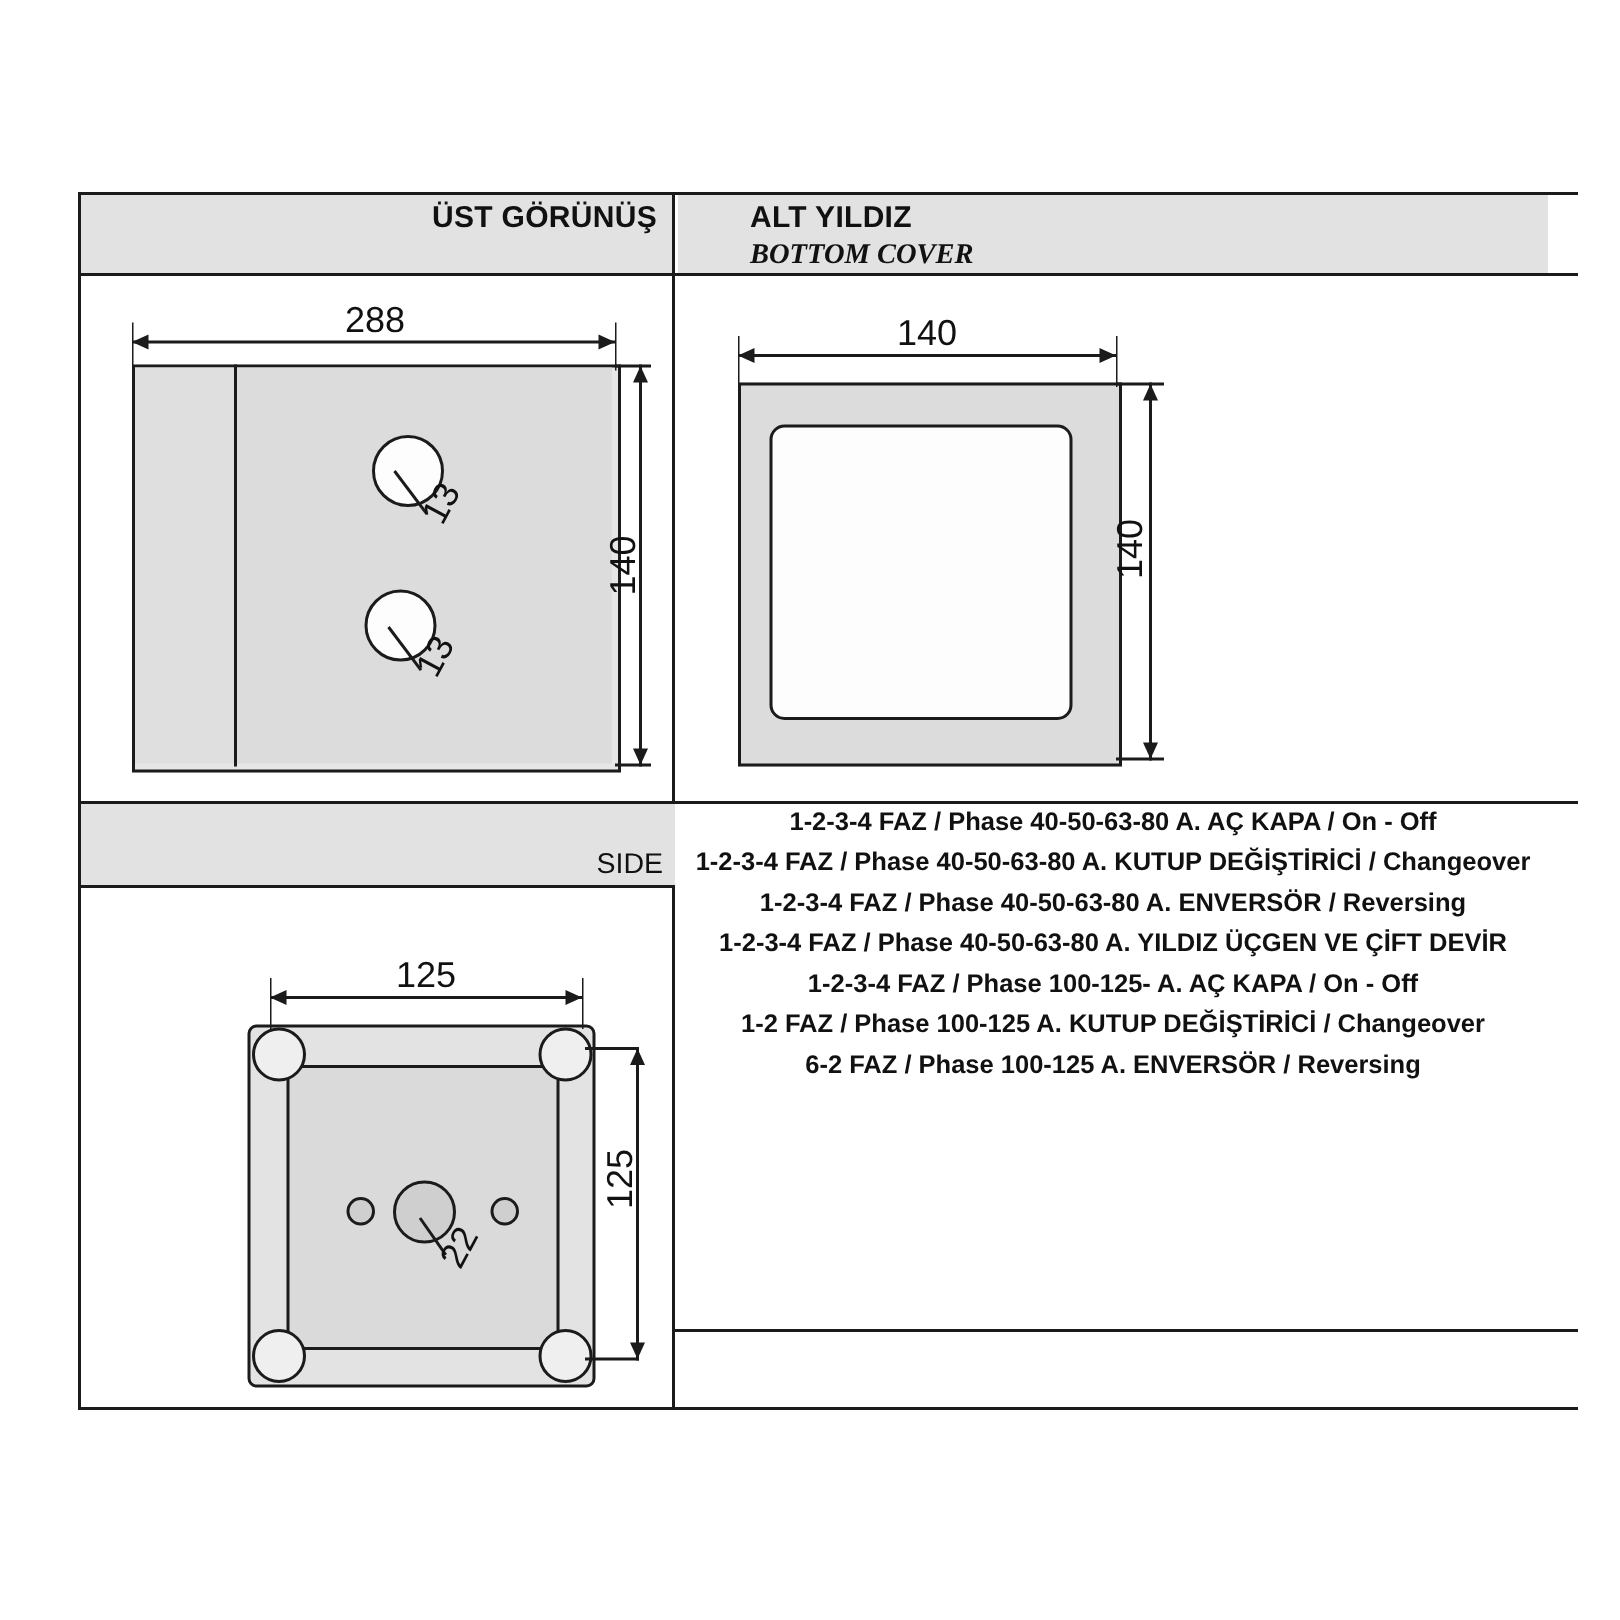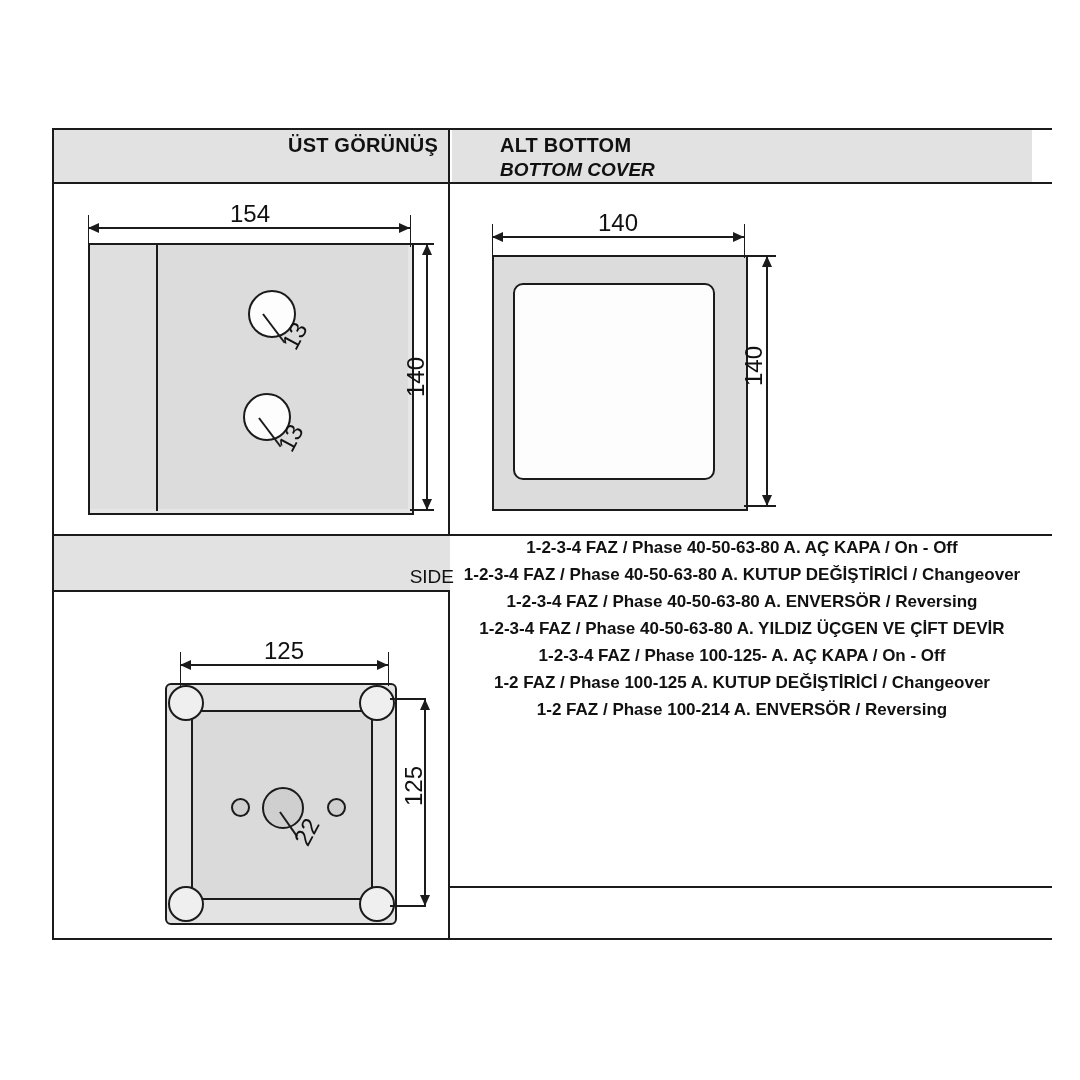--- a/index.html
+++ b/index.html
@@ -32,21 +32,21 @@
     font-size: 20px;
     letter-spacing: 0.2px;
     text-align: right;
     color: #111;
   }
   .band-sub {
     font-size: 19px;
     text-align: right;
     color: #111;
   }
-  .band-sub.italic { font-style: italic; font-weight: bold; }
+  .band-sub.italic { font-style: italic; font-weight: bold; font-family: Liberation Serif, serif; }
 
   
   .fill-light { background: #e6e6e6; border: 2px solid #1b1b1b; }
   .fill-mid   { background: #dcdcdc; border: 2px solid #1b1b1b; }
   .fill-white { background: #fdfdfd; border: 2px solid #1b1b1b; }
 
   .circle { border-radius: 50%; border: 2px solid #1b1b1b; background: #fdfdfd; }
 
   
   .dim {
@@ -123,45 +123,45 @@
 
   <div class="abs hline" style="left:448px; top:534px; width:604px;"></div>
   <div class="abs hline" style="left:448px; top:886px; width:604px;"></div>
 
   <div class="abs hline" style="left:52px; top:938px; width:1000px;"></div>
 
   <div class="abs vline" style="left:52px; top:128px; width:2px; height:812px;"></div>
 
   <div class="abs band-title" style="left:150px; top:134px; width:288px;">ÜST GÖRÜNÜŞ</div>
 
-  <div class="abs band-title" style="left:500px; top:134px; width:288px; text-align:left;">ALT BOTTOM</div>
+  <div class="abs band-title" style="left:500px; top:134px; width:288px; text-align:left;">ALT YILDIZ</div>
   <div class="abs band-sub italic" style="left:500px; top:159px; width:320px; text-align:left;">BOTTOM COVER</div>
 
-  <div class="abs band-sub" style="left:116px; top:566px; width:338px;">SIDE</div>
+  <div class="abs band-sub" style="left:104px; top:566px; width:338px;">SIDE</div>
 
   <div class="abs fill-light" style="left:88px; top:243px; width:322px; height:268px;"></div>
 
   <div class="abs" style="left:156px; top:243px; width:2px; height:268px; background:#1b1b1b;"></div>
   <div class="abs" style="left:90px; top:245px; width:66px; height:264px; background:#dfdfdf;"></div>
   <div class="abs" style="left:158px; top:245px; width:250px; height:264px; background:#dcdcdc;"></div>
 
   <div class="abs circle" style="left:248px; top:290px; width:44px; height:44px;"></div>
   <div class="abs circle" style="left:243px; top:393px; width:44px; height:44px;"></div>
 
   <div class="abs" style="left:262px; top:314px; width:2px; height:36px; background:#1b1b1b; transform:rotate(-37deg); transform-origin:top center;"></div>
   <div class="abs" style="left:258px; top:418px; width:2px; height:36px; background:#1b1b1b; transform:rotate(-37deg); transform-origin:top center;"></div>
   <div class="abs dim rot-45" style="left:278px; top:322px; width:34px; text-align:center;">13</div>
   <div class="abs dim rot-45" style="left:274px; top:424px; width:34px; text-align:center;">13</div>
 
   <div class="abs thin" style="left:88px; top:215px; width:1px; height:32px; background:#1b1b1b;"></div>
   <div class="abs thin" style="left:410px; top:215px; width:1px; height:32px; background:#1b1b1b;"></div>
   <div class="abs thin" style="left:88px; top:227px; width:322px; height:2px; background:#1b1b1b;"></div>
   <div class="arrow-l" style="left:88px; top:223px;"></div>
   <div class="arrow-r" style="left:399px; top:223px;"></div>
-  <div class="abs dim" style="left:200px; top:200px; width:100px; text-align:center;">154</div>
+  <div class="abs dim" style="left:200px; top:200px; width:100px; text-align:center;">288</div>
 
   <div class="abs thin" style="left:410px; top:243px; width:24px; height:2px; background:#1b1b1b;"></div>
   <div class="abs thin" style="left:410px; top:509px; width:24px; height:2px; background:#1b1b1b;"></div>
   <div class="abs thin" style="left:426px; top:243px; width:2px; height:268px; background:#1b1b1b;"></div>
   <div class="arrow-u" style="left:422px; top:244px;"></div>
   <div class="arrow-d" style="left:422px; top:499px;"></div>
   <div class="abs dim rot90" style="left:386px; top:363px; width:60px; text-align:center;">140</div>
 
   <div class="abs fill-mid" style="left:492px; top:255px; width:252px; height:252px;"></div>
   <div class="abs fill-white" style="left:513px; top:283px; width:198px; height:193px; border-radius:10px;"></div>
@@ -208,17 +208,17 @@
   <div class="arrow-d" style="left:420px; top:895px;"></div>
   <div class="abs dim rot90" style="left:384px; top:772px; width:60px; text-align:center;">125</div>
 
   <div id="spec-list">
     <div class="spec-line">1-2-3-4 FAZ / Phase  40-50-63-80 A. AÇ KAPA / On - Off</div>
     <div class="spec-line">1-2-3-4 FAZ / Phase  40-50-63-80 A. KUTUP  DEĞİŞTİRİCİ / Changeover</div>
     <div class="spec-line">1-2-3-4 FAZ / Phase  40-50-63-80 A.  ENVERSÖR / Reversing</div>
     <div class="spec-line">1-2-3-4 FAZ / Phase  40-50-63-80 A.  YILDIZ ÜÇGEN VE ÇİFT DEVİR</div>
     <div class="spec-line">1-2-3-4 FAZ / Phase  100-125- A. AÇ KAPA / On - Off</div>
     <div class="spec-line">1-2 FAZ / Phase 100-125 A. KUTUP  DEĞİŞTİRİCİ / Changeover</div>
-    <div class="spec-line">1-2 FAZ / Phase 100-214 A. ENVERSÖR / Reversing</div>
+    <div class="spec-line">6-2 FAZ / Phase 100-125 A. ENVERSÖR / Reversing</div>
   </div>
 
 
 </div>
 
 </body></html>

